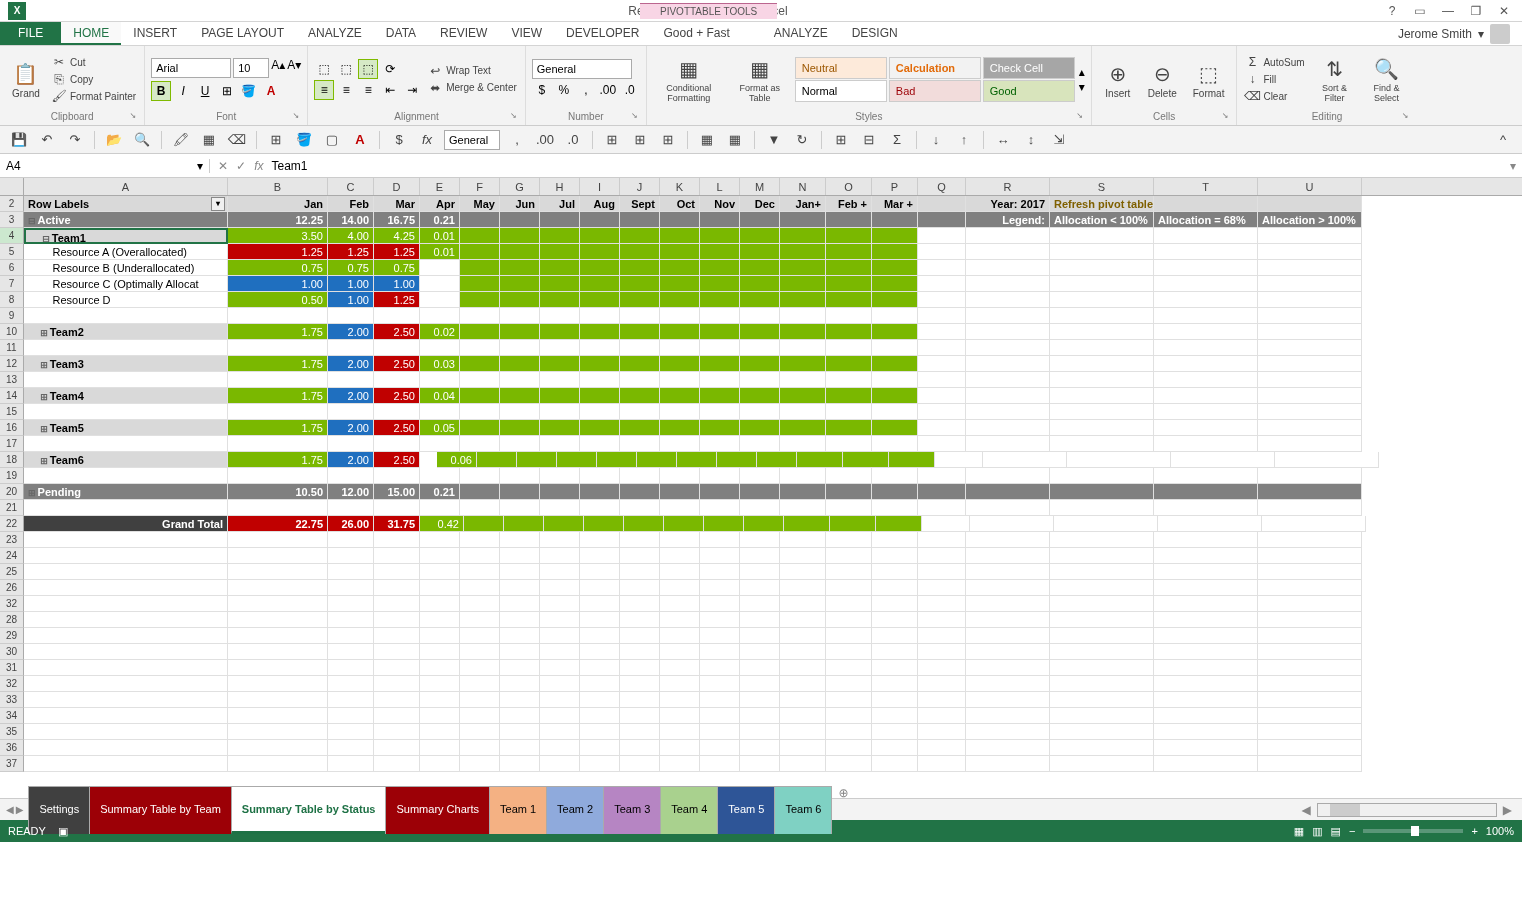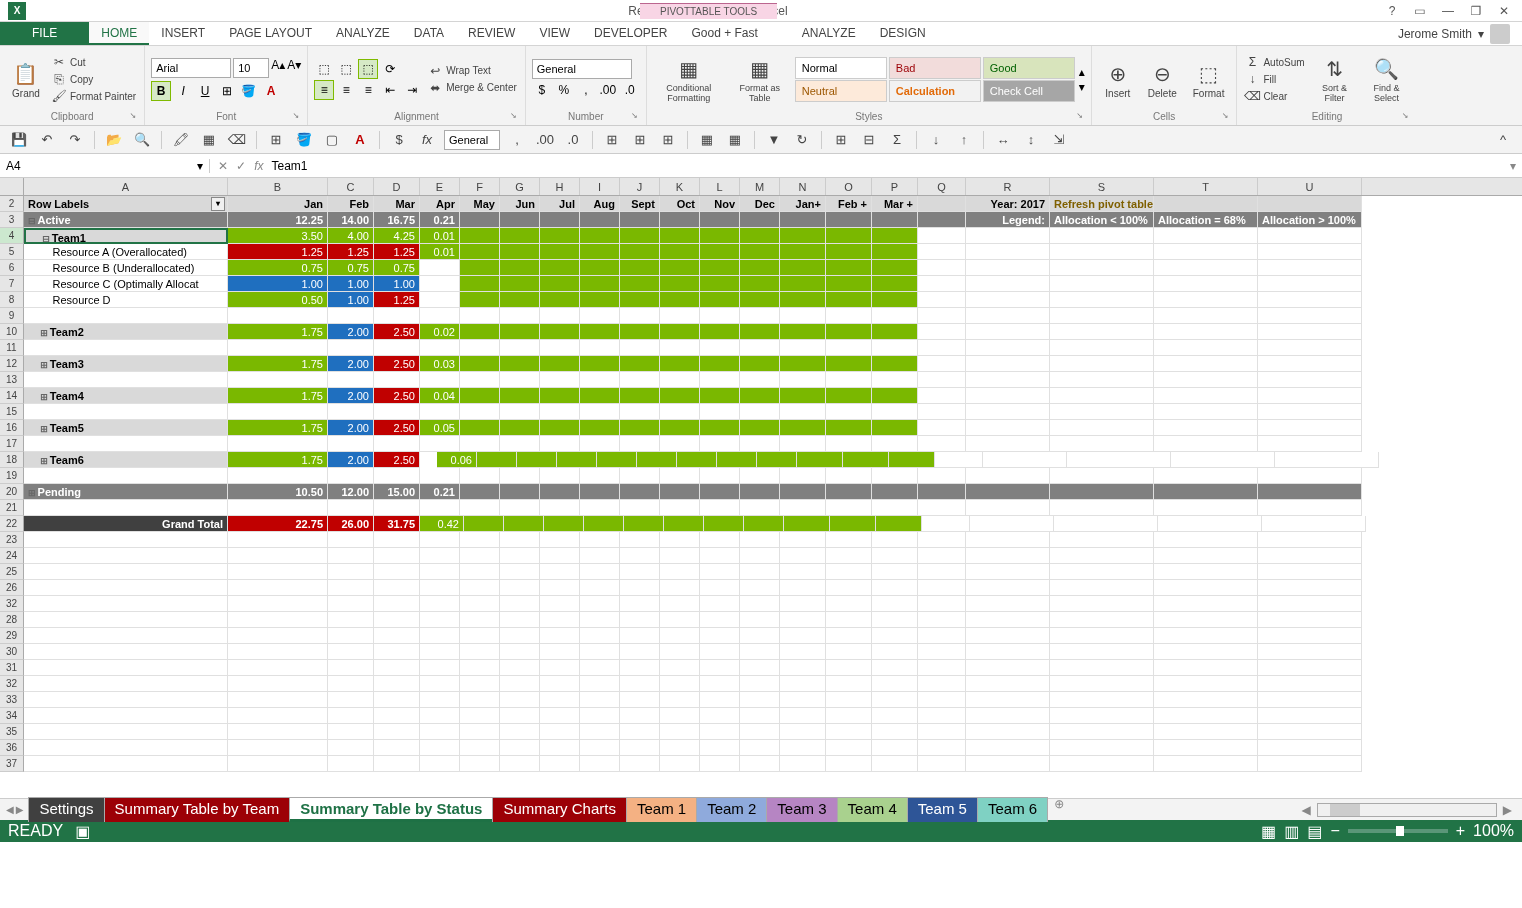--- a/index.html
+++ b/index.html
@@ -8,21 +8,21 @@
 
 .titlebar { height: 22px; background: #fff; display: flex; align-items: center; border-bottom: 1px solid #d4d4d4; }
 .titlebar .excel-icon { width: 18px; height: 18px; background: #217346; margin: 0 8px; display: flex; align-items: center; justify-content: center; color: #fff; font-weight: bold; font-size: 10px; }
 .titlebar .title { flex: 1; text-align: center; color: #555; font-size: 12px; }
 .titlebar .pivot-tools { position: absolute; left: 640px; background: #f8d5e5; color: #555; padding: 2px 20px; font-size: 10px; border-top: 1px solid #bb658f; }
 .titlebar .win-controls { display: flex; gap: 8px; margin-right: 8px; }
 .titlebar .win-controls span { width: 20px; text-align: center; cursor: pointer; color: #555; }
 
 
 .ribbon-tabs { height: 24px; background: #fff; display: flex; border-bottom: 1px solid #d4d4d4; }
-.ribbon-tabs .file-tab { background: #217346; color: #fff; padding: 4px 32px; font-size: 12px; cursor: pointer; }
+.ribbon-tabs .file-tab { background: #217346; color: #fff; padding: 4px 18px; font-size: 12px; cursor: pointer; }
 .ribbon-tabs .tab { padding: 4px 12px; color: #444; cursor: pointer; font-size: 12px; }
 .ribbon-tabs .tab.active { color: #217346; border-bottom: 2px solid #217346; background: #f9f9f9; }
 .ribbon-tabs .tab.contextual { color: #444; }
 .ribbon-tabs .user { margin-left: auto; padding: 4px 12px; color: #444; display: flex; align-items: center; gap: 6px; }
 .ribbon-tabs .user .avatar { width: 20px; height: 20px; background: #ccc; border-radius: 2px; }
 
 
 .ribbon { height: 80px; background: #f3f3f3; display: flex; border-bottom: 1px solid #ccc; }
 .ribbon-group { border-right: 1px solid #ddd; padding: 2px 6px; display: flex; flex-direction: column; justify-content: space-between; }
 .ribbon-group-label { text-align: center; font-size: 10px; color: #777; padding: 1px 0; position: relative; }
@@ -102,34 +102,34 @@
 .legend-over { background: #c00000; color: #fff; padding: 0 4px; }
 .year-cell { background: #bfbfbf; color: #000; font-weight: bold; text-align: right; }
 .refresh-note { background: #fff2cc; color: #7f6000; }
 .legend-label { text-align: right; }
 
 
 .sheet-bar { height: 22px; background: #f3f3f3; border-top: 1px solid #ccc; display: flex; align-items: center; }
 .sheet-nav { display: flex; gap: 2px; padding: 0 6px; }
 .sheet-nav span { cursor: pointer; color: #888; font-size: 10px; }
 .sheet-tabs { display: flex; }
-.sheet-tab { padding: 2px 10px; font-size: 15px; border: 1px solid #aaa; border-bottom: none; margin-left: -1px; cursor: pointer; }
+.sheet-tab { padding: 16px 10px; font-size: 11px; border: 1px solid #aaa; border-bottom: none; margin-left: -1px; cursor: pointer; }
 .st-settings { background: #404040; color: #fff; }
 .st-team { background: #9c0006; color: #fff; }
 .st-status { background: #fff; color: #1e7145; font-weight: bold; border-bottom: 3px solid #1e7145; }
 .st-charts { background: #9c0006; color: #fff; }
 .st-t1 { background: #f4b183; } .st-t2 { background: #8faadc; } .st-t3 { background: #b685c3; }
 .st-t4 { background: #a9d18e; } .st-t5 { background: #2e5597; color: #fff; } .st-t6 { background: #7fd1c3; }
 .sheet-add { width: 22px; text-align: center; cursor: pointer; color: #888; }
 .hscroll { flex: 1; display: flex; justify-content: flex-end; padding-right: 10px; }
 .hscroll .track { width: 180px; height: 14px; border: 1px solid #aaa; background: #f0f0f0; position: relative; }
 .hscroll .thumb { position: absolute; left: 12px; width: 30px; height: 12px; background: #ccc; }
 
 
-.statusbar { height: 22px; background: #217346; color: #fff; display: flex; align-items: center; padding: 4px 8px; font-size: 16px; }
+.statusbar { height: 22px; background: #217346; color: #fff; display: flex; align-items: center; padding: 4px 8px; font-size: 11px; }
 .statusbar .views { margin-left: auto; display: flex; gap: 8px; align-items: center; }
 .statusbar .zoom-slider { width: 100px; height: 4px; background: #5a9678; position: relative; }
 .statusbar .zoom-slider .thumb { position: absolute; left: 48px; top: -3px; width: 8px; height: 10px; background: #fff; }
 
 .expand-icon { font-size: 9px; color: #666; margin-right: 2px; }
 </style>
 </head>
 <body>
 
 <div class="titlebar">
@@ -272,28 +272,28 @@
       <div class="rbtn rbtn-big">
           <div class="ico">▦</div>
           <span style="font-size:9px;width:60px;text-align:center">Conditional Formatting</span>
         </div>
       <div class="rbtn rbtn-big">
           <div class="ico">▦</div>
           <span style="font-size:9px;width:50px;text-align:center">Format as Table</span>
         </div>
       <div class="vsplit">
         <div style="display:flex;gap:2px">
+          <div class="style-box style-neutral">Neutral</div>
+          <div class="style-box style-calc">Calculation</div>
+          <div class="style-box style-check">Check Cell</div>
+        </div>
+        <div style="display:flex;gap:2px">
           <div class="style-box style-normal">Normal</div>
           <div class="style-box style-bad">Bad</div>
           <div class="style-box style-good">Good</div>
-        </div>
-        <div style="display:flex;gap:2px">
-          <div class="style-box style-neutral">Neutral</div>
-          <div class="style-box style-calc">Calculation</div>
-          <div class="style-box style-check">Check Cell</div>
         </div>
       </div>
       <div class="vsplit" style="justify-content:center">
         <div class="mini">▴</div>
         <div class="mini">▾</div>
       </div>
     </div>
     <div class="ribbon-group-label">Styles</div>
   </div>
 

